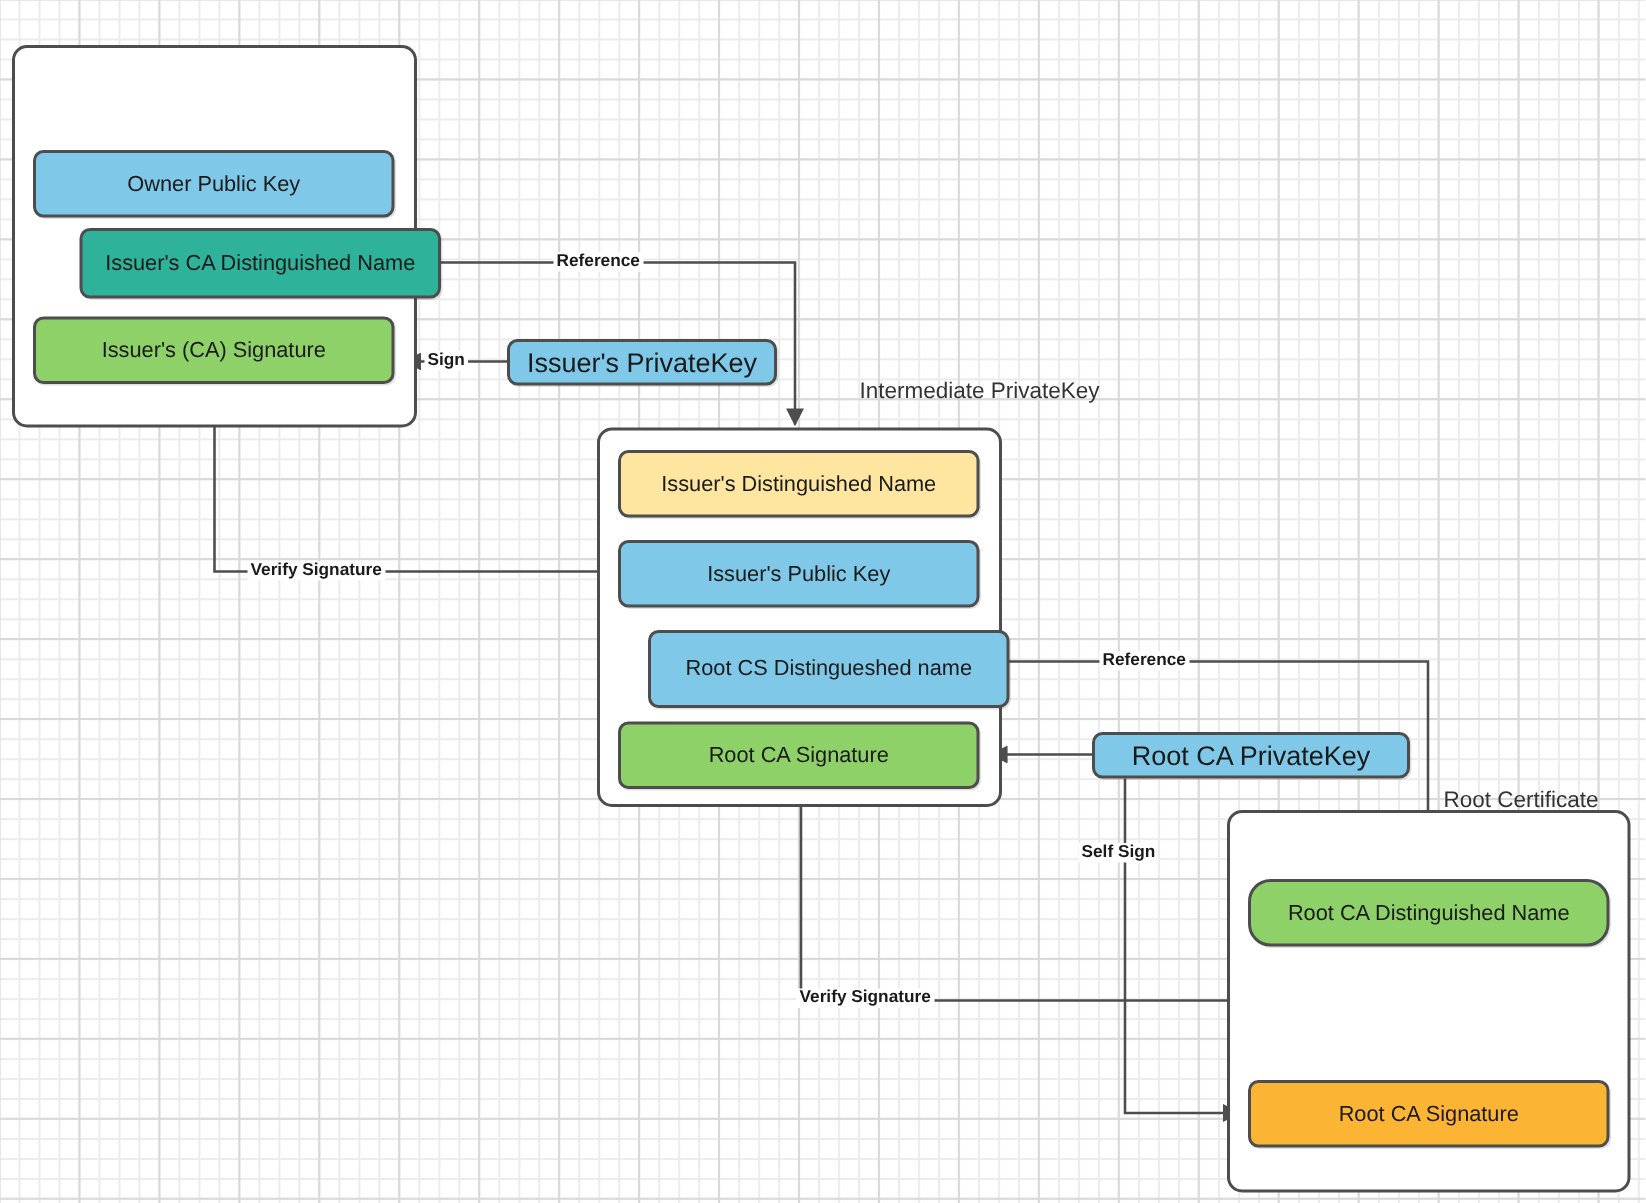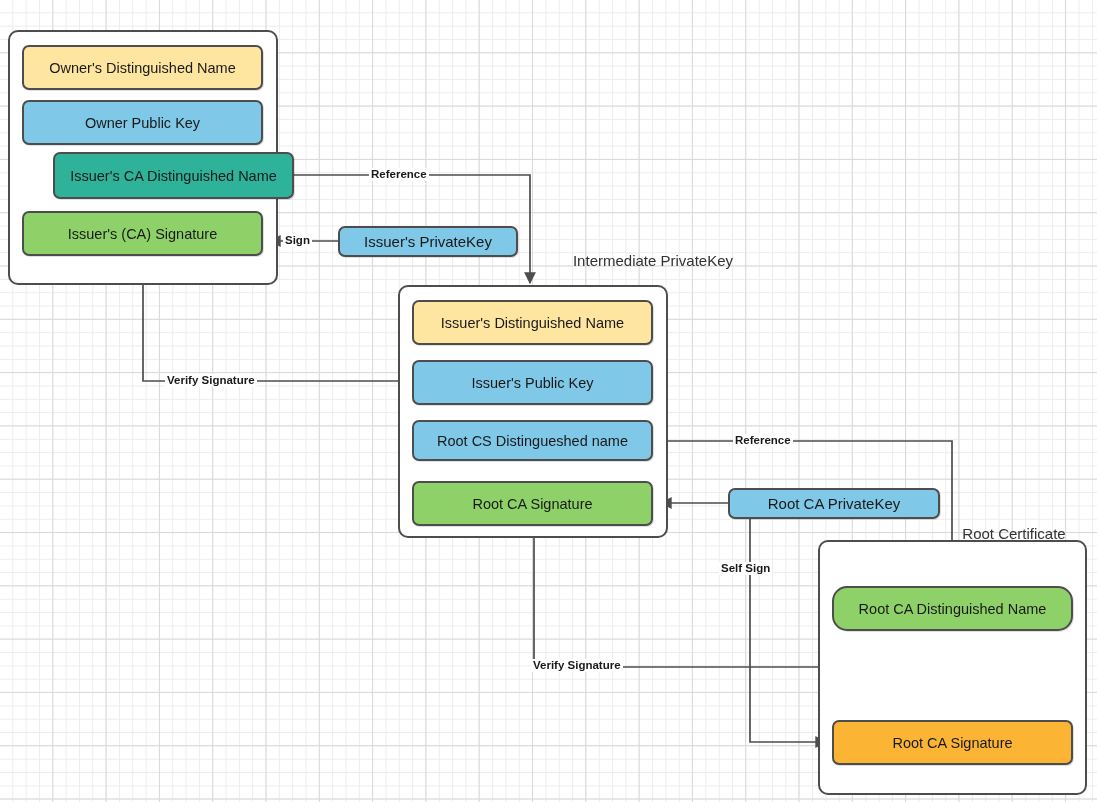--- a/index.html
+++ b/index.html
@@ -67,21 +67,21 @@
   .key-box {
     position: absolute;
     box-sizing: border-box;
     border: 2px solid #4d4d4d;
     border-radius: 7px;
     display: flex;
     align-items: center;
     justify-content: center;
     text-align: center;
     color: #1a1a1a;
-    font-size: 15px;
+    font-size: 18px;
     line-height: 18px;
     box-shadow: 1px 1px 0 rgba(0,0,0,0.12);
   }
   .edge-label {
     position: absolute;
     font-size: 11.5px;
     font-weight: bold;
     color: #1a1a1a;
     background: #ffffff;
     padding: 0 2px;
@@ -133,39 +133,38 @@
   <div class="edge-label" style="left:369px; top:168px;">Reference</div>
   <div class="edge-label" style="left:283px; top:234px;">Sign</div>
   <div class="edge-label" style="left:165px; top:374px;">Verify Signature</div>
   <div class="edge-label" style="left:733px; top:434px;">Reference</div>
   <div class="edge-label" style="left:719px; top:562px;">Self Sign</div>
   <div class="edge-label" style="left:531px; top:659px;">Verify Signature</div>
 
 
   <div class="container-box" style="left:8px; top:30px; width:270px; height:255px;"></div>
 
-  <div class="field-box" style="left:22px; top:45px; width:241px; height:45px; background:#ffe6a0;">Owner's Distinguished Name</div>
 
   <div class="field-box" style="left:22px; top:100px; width:241px; height:45px; background:#7fc8e8;">Owner Public  Key</div>
 
   <div class="field-box" style="left:22px; top:152px; width:241px; height:47px; background:#2eb39a;margin-left:31px;">Issuer's CA Distinguished Name</div>
 
   <div class="field-box" style="left:22px; top:211px; width:241px; height:45px; background:#8fd169;">Issuer's (CA) Signature</div>
 
   <div class="key-box" style="left:338px; top:226px; width:180px; height:31px; background:#7fc8e8;">Issuer's PrivateKey</div>
 
   <div class="cert-title" style="left:533px; top:252px; width:240px;">Intermediate PrivateKey</div>
 
   <div class="container-box" style="left:398px; top:285px; width:270px; height:253px;"></div>
 
   <div class="field-box" style="left:412px; top:300px; width:241px; height:45px; background:#ffe6a0;">Issuer's Distinguished Name</div>
 
   <div class="field-box" style="left:412px; top:360px; width:241px; height:45px; background:#7fc8e8;">Issuer's Public  Key</div>
 
-  <div class="field-box" style="left:412px; top:420px; width:241px; height:41px; background:#7fc8e8;">Root CS Distingueshed name</div>
+  <div class="field-box" style="left:432px; top:420px; width:241px; height:52px; background:#7fc8e8;">Root CS Distingueshed name</div>
 
   <div class="field-box" style="left:412px; top:481px; width:241px; height:45px; background:#8fd169;">Root CA Signature</div>
 
   <div class="key-box" style="left:728px; top:488px; width:212px; height:31px; background:#7fc8e8;">Root CA PrivateKey</div>
 
   <div class="cert-title" style="left:938px; top:525px; width:152px;">Root Certificate</div>
 
   <div class="container-box" style="left:818px; top:540px; width:269px; height:255px;"></div>
 
   <div class="field-box" style="left:832px; top:586px; width:241px; height:45px; background:#8fd169;border-radius:15px;">Root CA Distinguished Name</div>

